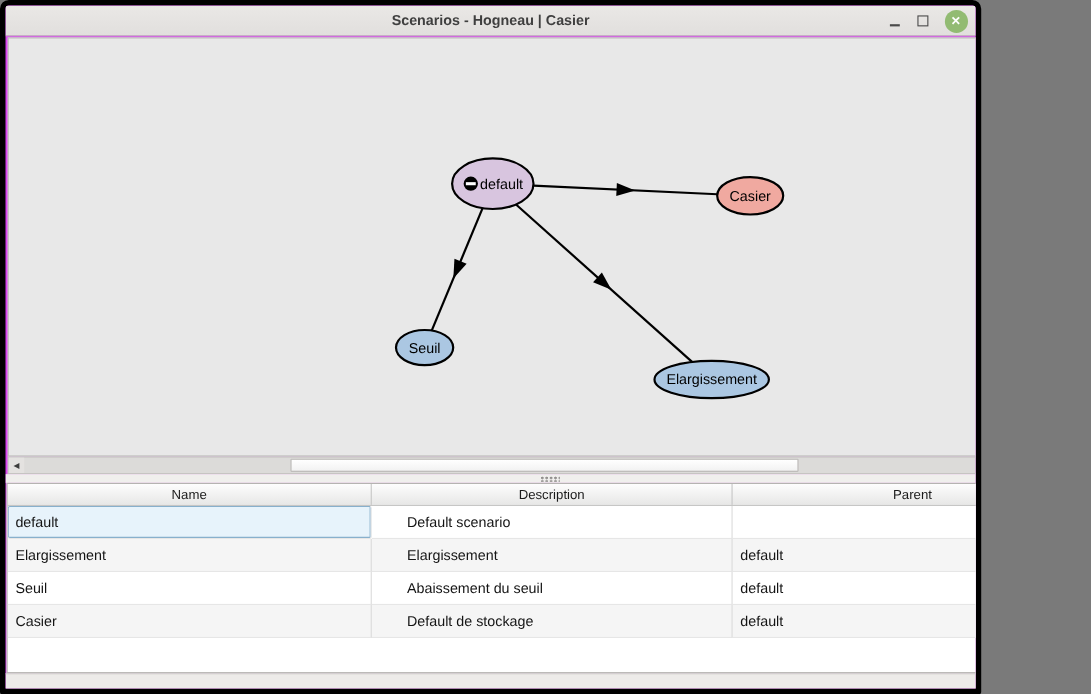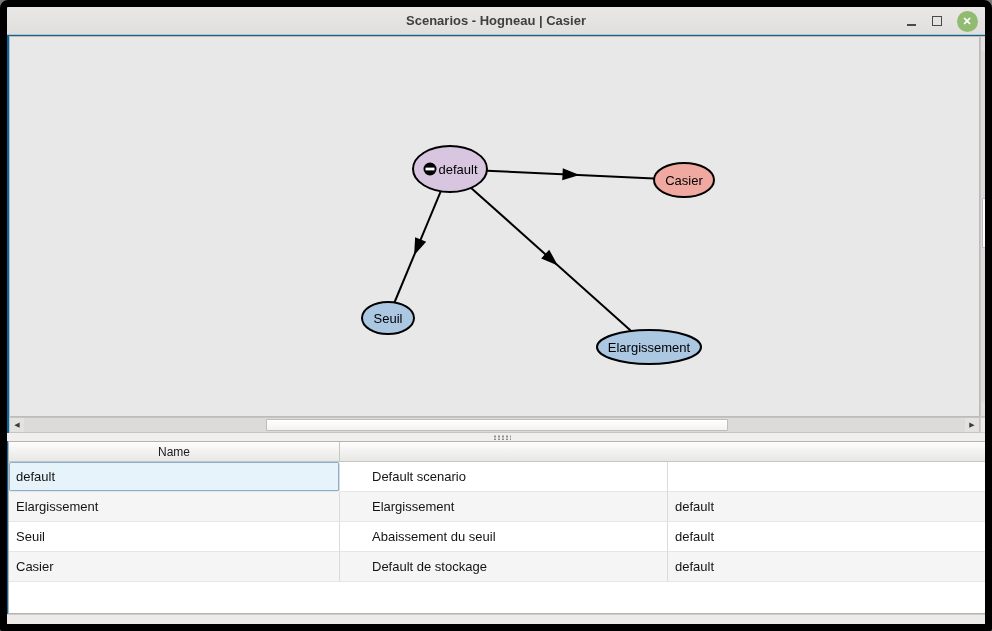--- a/index.html
+++ b/index.html
@@ -1,20 +1,20 @@
 <!DOCTYPE html>
 <html><head>
 <meta charset="utf-8">
 <style>
   html,body{margin:0;padding:0;background:#7a7a7a;}
   *{box-sizing:border-box;}
   .window{
-    position:relative;width:992px;height:631px;
-    border:7px solid #000000;border-radius:8px 8px 2px 2px;
-    background:#0369a1;overflow:hidden;
+    position:relative;width:892px;height:631px;
+    border:5px solid #000000;border-radius:8px 8px 2px 2px;
+    background:#d946ef;overflow:hidden;
     font-family:"Liberation Sans",sans-serif;
   }
   
   .titlebar{position:absolute;top:0;left:0;right:0;height:28px;
     background:linear-gradient(#eae8e6,#e1dfdd);border-bottom:1px solid #c2c0be;}
   .title{line-height:28px;text-align:center;font-size:13px;font-weight:bold;color:#3f3f3f;}
   .win-btn{position:absolute;top:0;height:28px;width:24px;display:flex;align-items:center;justify-content:center;cursor:default;}
   .btn-min{right:62px;}
   .btn-max{right:36px;}
   .btn-close{right:6px;}
@@ -150,20 +150,22 @@
 
   <div class="sb-corner"></div>
 
   <div class="splitter">
     <div class="grip-dots"></div>
   </div>
 
   <div class="table-panel">
     <div class="thead">
       <div class="th">Name</div>
+      <div class="th">Description</div>
+      <div class="th">Parent</div>
     </div>
     <div class="tbody">
         <div class="tr">
     <div class="td selected">default</div>
     <div class="td">Default scenario</div>
     <div class="td"></div>
   </div>
         <div class="tr alt">
     <div class="td">Elargissement</div>
     <div class="td">Elargissement</div>

